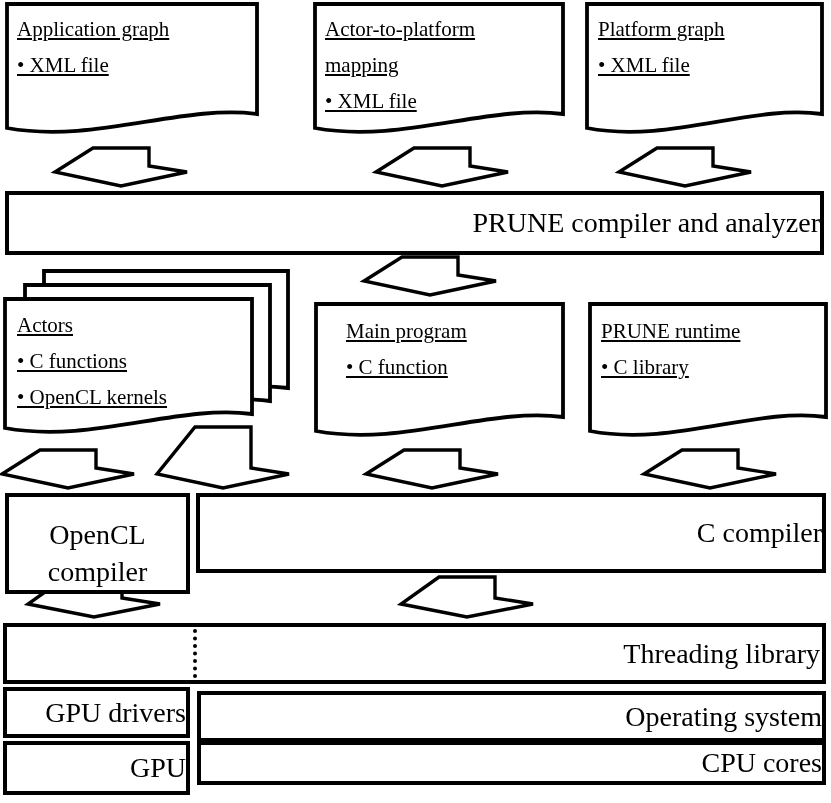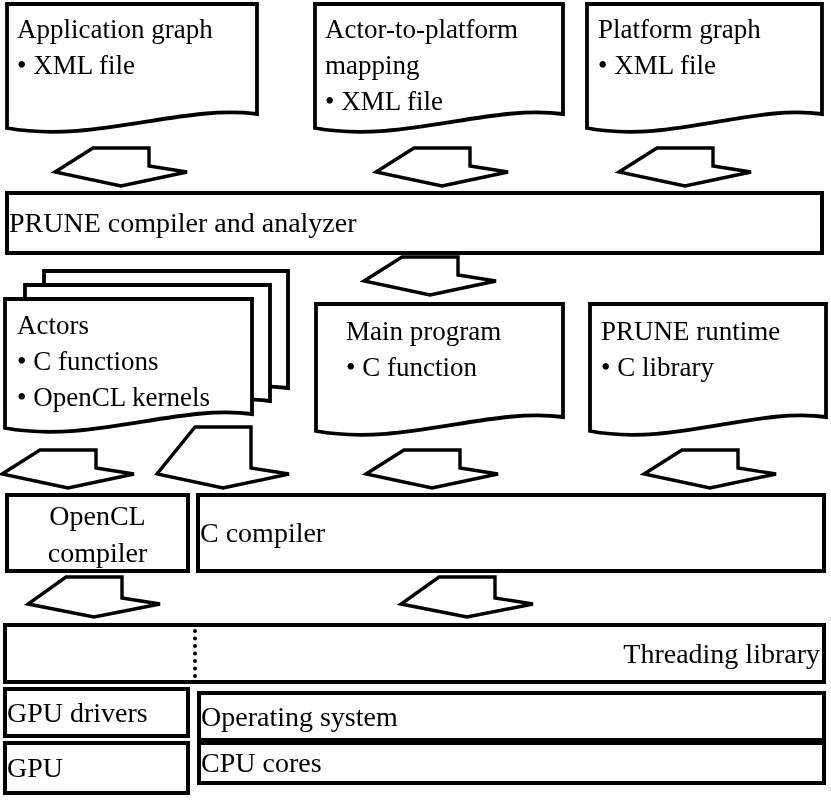--- a/index.html
+++ b/index.html
@@ -2,24 +2,24 @@
 <html><head>
 <meta charset="utf-8">
 <style>
   html,body { margin:0; padding:0; background:#ffffff; }
   .canvas {
     position:relative; width:831px; height:803px; background:#ffffff;
     font-family:"Liberation Serif","DejaVu Serif",serif; color:#000;
     overflow:hidden;
   }
   .shapes { position:absolute; left:0; top:0; width:831px; height:803px; }
-  .doc-text { position:absolute; font-size:27px; line-height:36px; white-space:nowrap; }
+  .doc-text { position:absolute; font-size:21px; line-height:36px; white-space:nowrap;text-decoration:underline; }
   .box {
     position:absolute; box-sizing:border-box; border:4px solid #000; background:#fff;
-    display:flex; align-items:center; justify-content:flex-start;
+    display:flex; align-items:center; justify-content:flex-end;
     font-size:28px; text-align:center;
   }
   .box.multiline { flex-direction:column; line-height:37px; }
   .row1-label {
     position:absolute; left:189px; right:2px; top:0; bottom:0;
     display:flex; align-items:center; justify-content:flex-end;
   }
   .dotted-divider {
     position:absolute; left:186px; top:2px; height:49px; width:0;
     border-left:4px dotted #000;
@@ -91,21 +91,21 @@
 
   <div class="doc-text" style="left:601px; top:313px">
     <div>PRUNE runtime</div>
     <div>• C library</div>
   </div>
 
   <div class="box" style="left:5px; top:191px; width:819px; height:64px">
     <span>PRUNE compiler and analyzer</span>
   </div>
 
-  <div class="box multiline" style="left:5px; top:493px; width:185px; height:80px">
+  <div class="box multiline" style="left:5px; top:493px; width:185px; height:101px">
     <span>OpenCL</span>
     <span>compiler</span>
   </div>
 
   <div class="box" style="left:196px; top:493px; width:630px; height:80px">
     <span>C compiler</span>
   </div>
 
   <div class="box" style="left:3px; top:623px; width:823px; height:61px; justify-content:flex-start">
     <div class="dotted-divider"></div>

